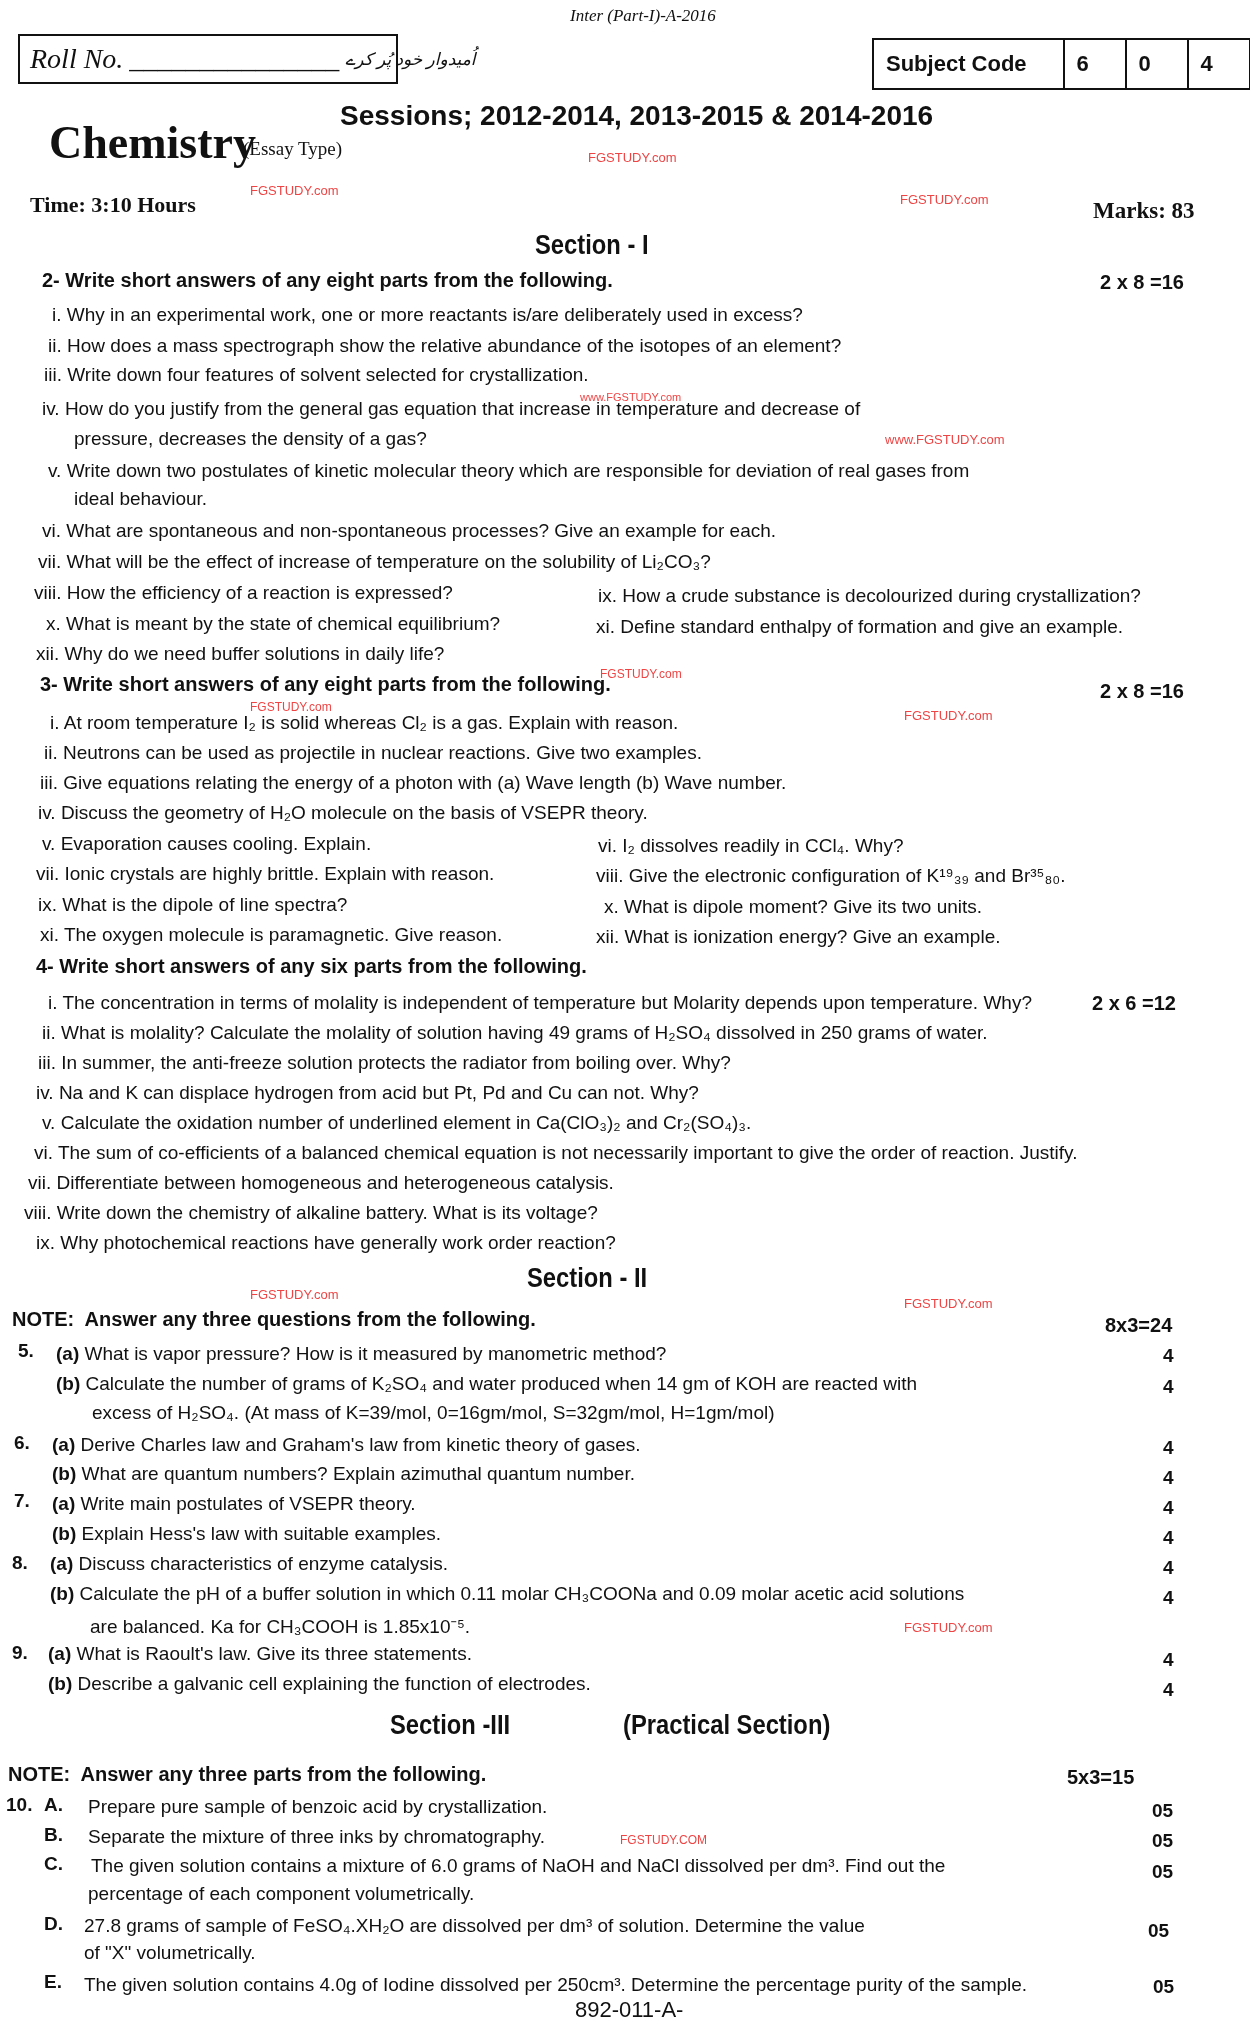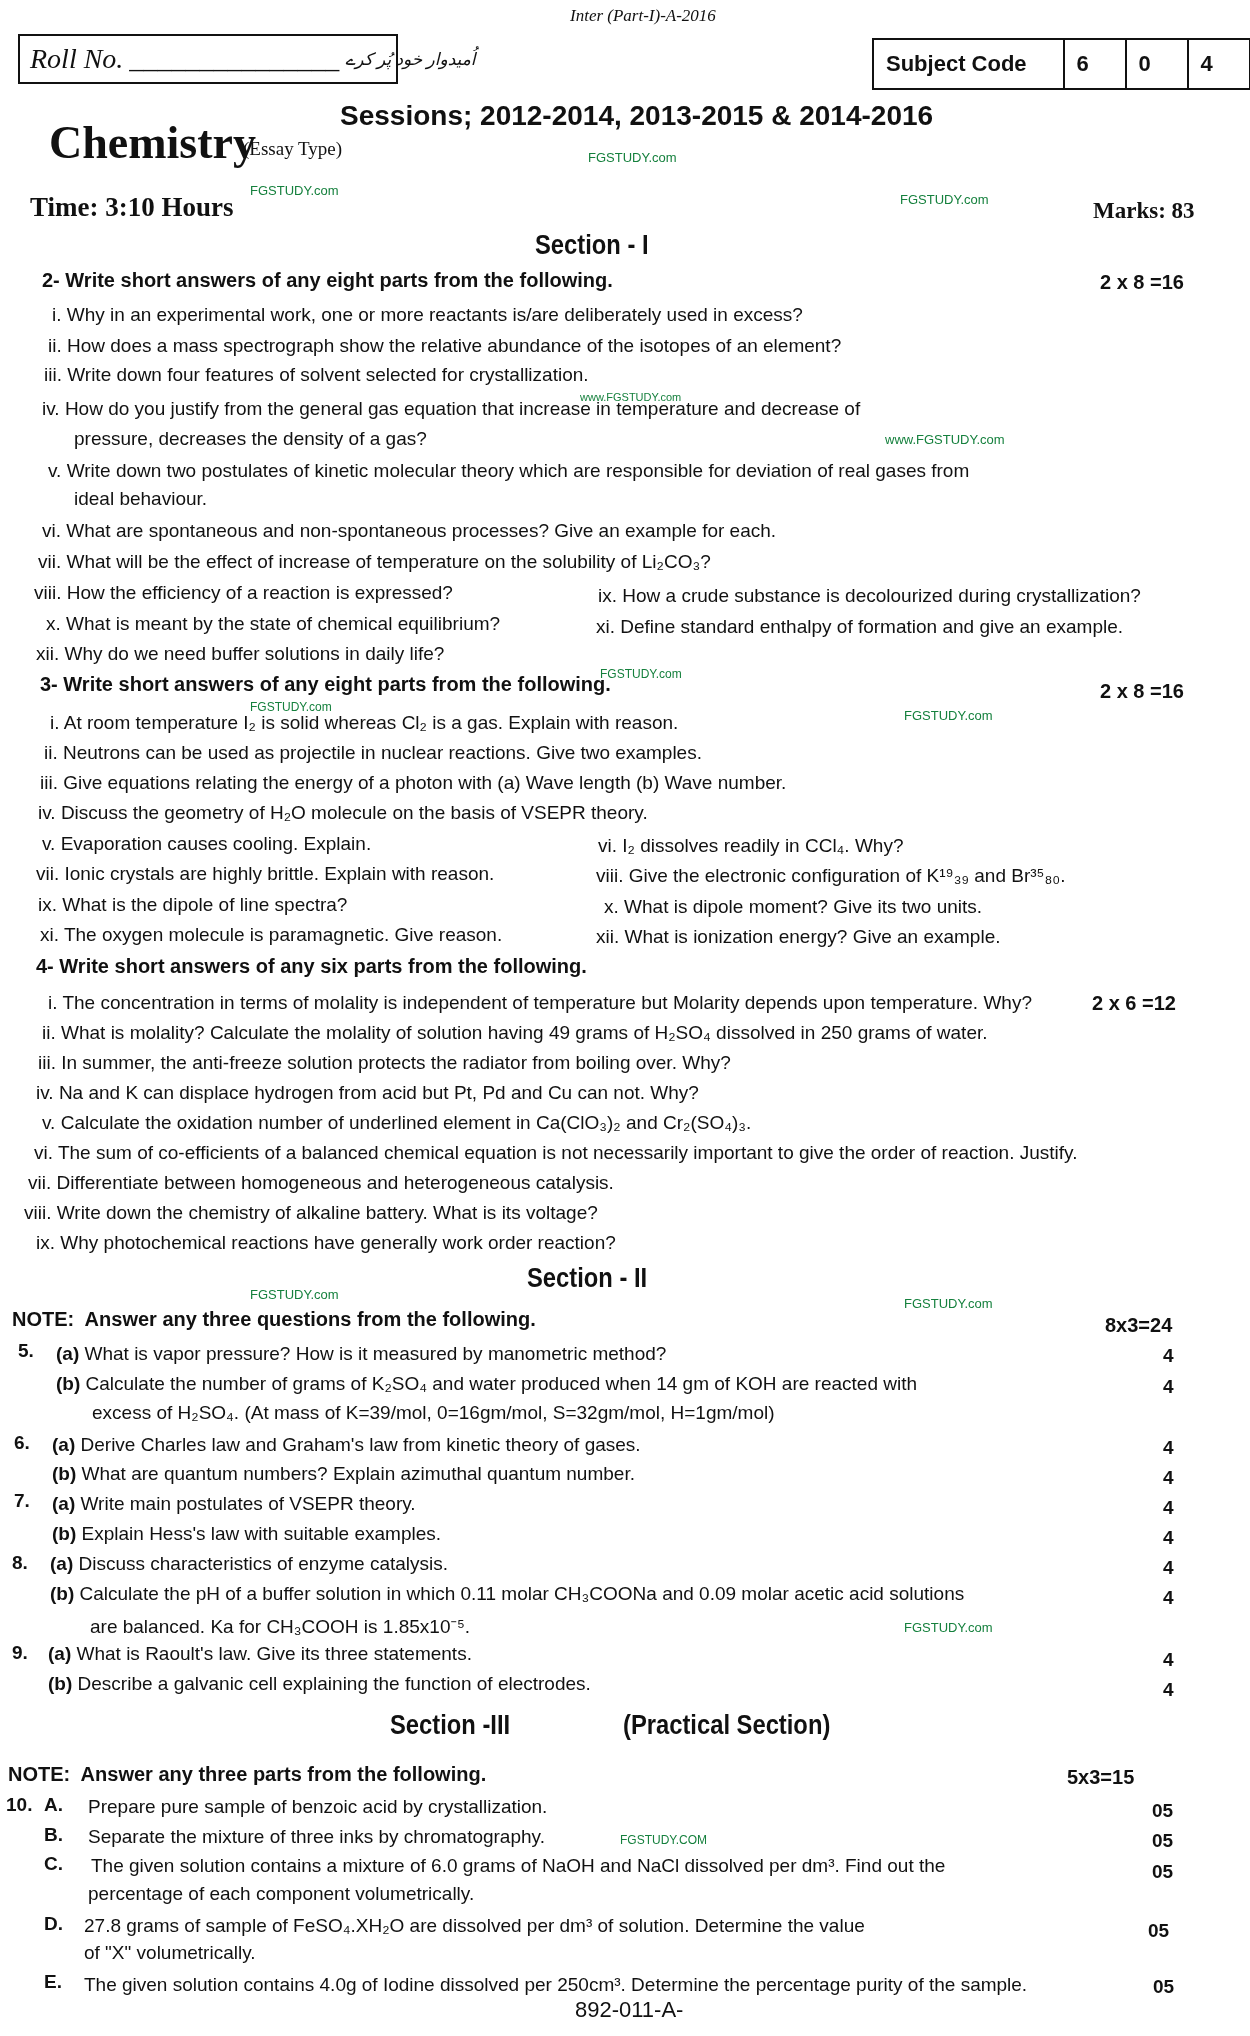--- a/index.html
+++ b/index.html
@@ -8,22 +8,22 @@
   .abs { position: absolute; white-space: nowrap; }
   .top-note { left: 570px; top: 6px; font-size: 17px; font-style: italic; font-family: "Liberation Serif", serif; }
   .roll-box { left: 18px; top: 34px; width: 380px; height: 50px; border: 2px solid #111; padding: 8px 10px; font-size: 28px; font-style: italic; font-family: "Liberation Serif", serif; font-weight: normal; display:flex; align-items:center; gap:6px; }
   .roll-urdu { font-size: 17px; font-style: italic; }
   .subject-code { left: 872px; top: 38px; height: 52px; border: 2px solid #111; display: flex; gap: 24px; }
   .subject-code .cell { border-left: 2px solid #111; width: 38px; display:flex; align-items:center; justify-content:center; font-weight: bold; font-size: 22px; }
   .subject-code .label { padding: 0 12px; display:flex; align-items:center; font-weight: bold; font-size: 22px; }
   .sessions { left: 340px; top: 100px; font-size: 28px; font-weight: bold; }
   .chem-title { left: 22px; top: 116px; font-size: 46px; font-weight: bold; font-family: Liberation Serif, serif; margin-left: 27px; }
   .essay { left: 243px; top: 138px; font-size: 19px; font-family: "Liberation Serif", serif; }
-  .wm { font-size: 13px; color: #15803d; }
-  .time { left: 30px; top: 192px; font-size: 27px; font-weight: bold; font-family: "Liberation Serif", serif; }
+  .wm { font-size: 13px; color: #ef4444; }
+  .time { left: 30px; top: 192px; font-size: 22px; font-weight: bold; font-family: "Liberation Serif", serif; }
   .marks { left: 1093px; top: 198px; font-size: 23px; font-weight: bold; font-family: "Liberation Serif", serif; }
   .section-h { font-weight: bold; font-size: 27px; font-family: "Liberation Sans Narrow", "Liberation Sans", sans-serif; transform: scaleX(0.88); transform-origin: left; }
   .qhead { font-weight: bold; font-size: 20px; }
   .qmarks { font-weight: bold; font-size: 20px; }
   .item { font-size: 19px; }
   .mk { font-weight: bold; font-size: 19px; }
   .footer { left: 575px; top: 1997px; font-size: 22px; }
 </style>
 </head>
 <body>

